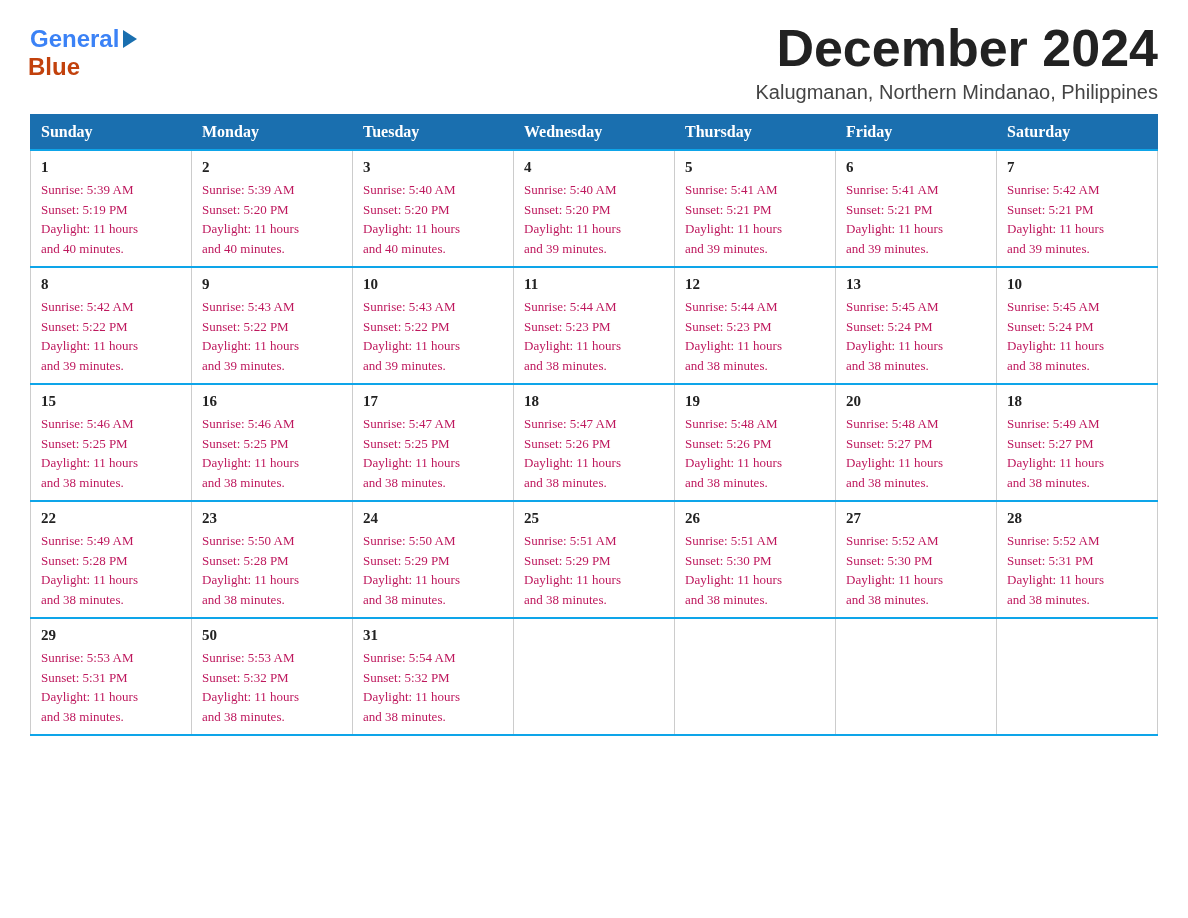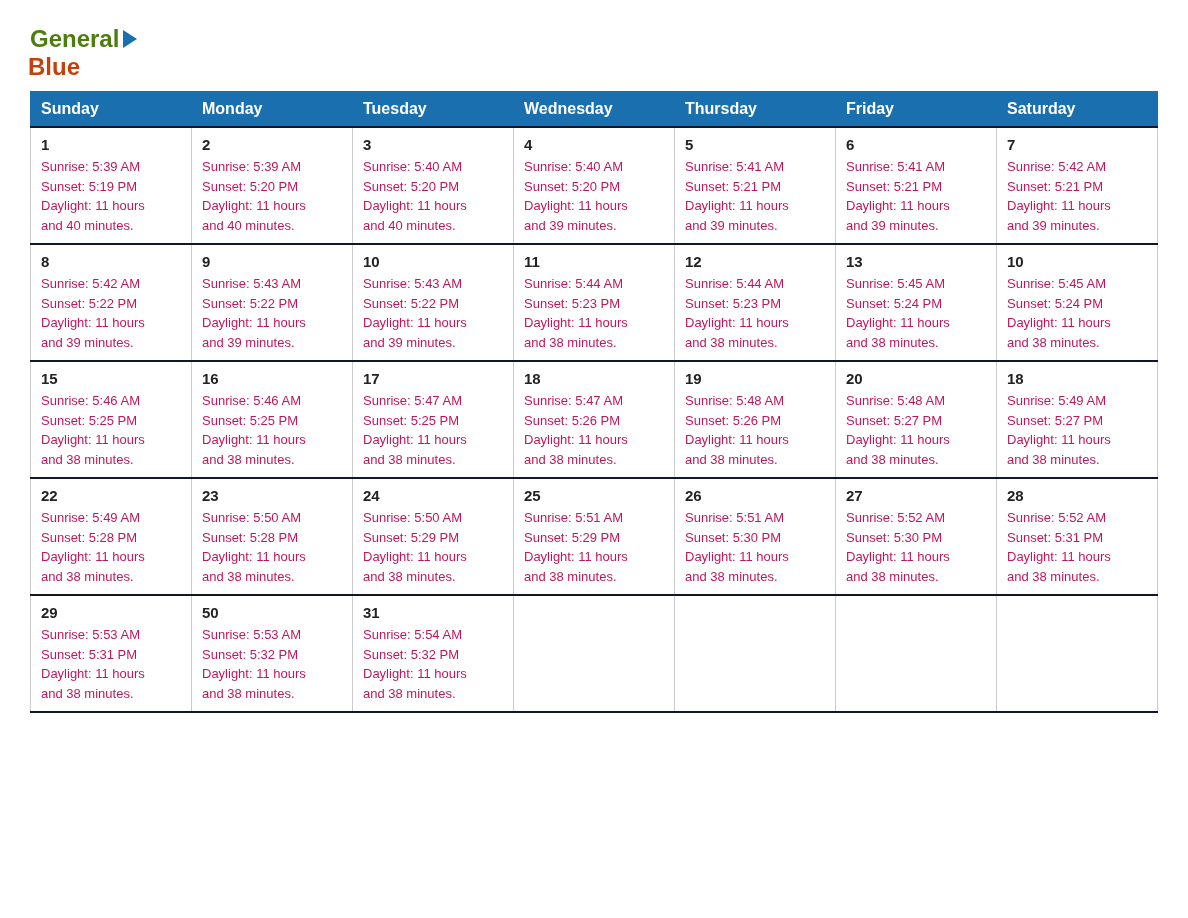--- a/index.html
+++ b/index.html
@@ -54,21 +54,22 @@
       vertical-align: top;
       padding: 8px 10px;
       border: 1px solid #ccc;
       width: 14.28%;
       min-height: 100px;
       font-size: 13px;
       color: #333;
       background: #fff;
     }
     .calendar tr {
-      border-bottom: 2px solid #0f172a;
+      border-bottom: 2px solid #0ea5e9;
+      font-family: Liberation Serif, serif;
     }
     .day-number {
       font-size: 15px;
       font-weight: bold;
       color: #222;
       display: block;
       margin-bottom: 4px;
     }
     .day-info {
       font-size: 13px;
@@ -79,21 +80,21 @@
       background: #fff;
     }
     .logo-row {
       display: flex;
       align-items: center;
       gap: 0px;
     }
     .logo-general {
       font-size: 24px;
       font-weight: bold;
-      color: #4d7c0f;
+      color: #3b82f6;
     }
     .logo-blue-word {
       font-size: 24px;
       font-weight: bold;
       color: #c2410c;
       margin-left: -2px;
     }
   </style>
 </head>
 <body>
@@ -105,20 +106,24 @@
       <span style="display:inline-block;margin-left:2px;margin-right:0px;">
         <svg width="18" height="22" viewBox="0 0 18 22" style="vertical-align:middle;">
           <polygon points="2,2 16,11 2,20" fill="#1a6faf"></polygon>
         </svg>
       </span>
     </div>
     <div>
       <span class="logo-blue-word">Blue</span>
     </div>
   </div>
+  <div class="title-section">
+    <div class="month-title">December 2024</div>
+    <div class="subtitle">Kalugmanan, Northern Mindanao, Philippines</div>
+  </div>
 </div>
 
 <table class="calendar">
   <thead>
     <tr>
       <th>Sunday</th>
       <th>Monday</th>
       <th>Tuesday</th>
       <th>Wednesday</th>
       <th>Thursday</th>

